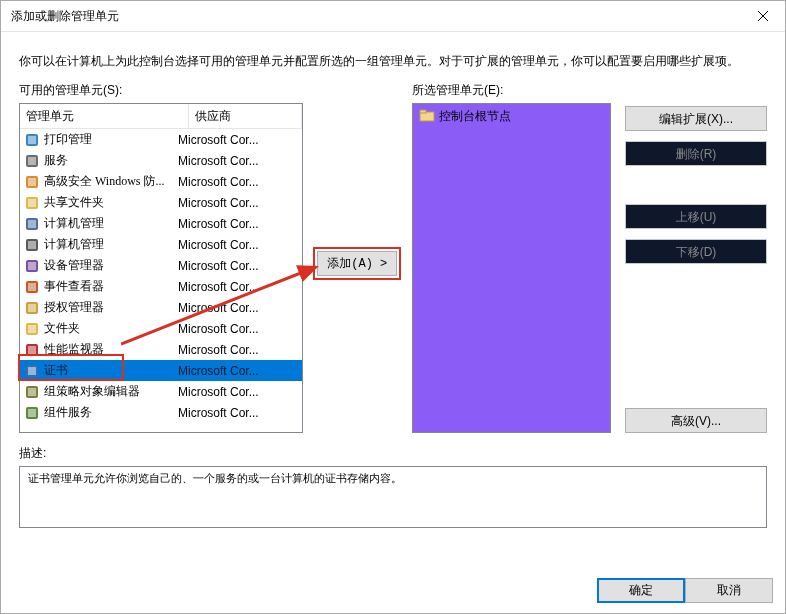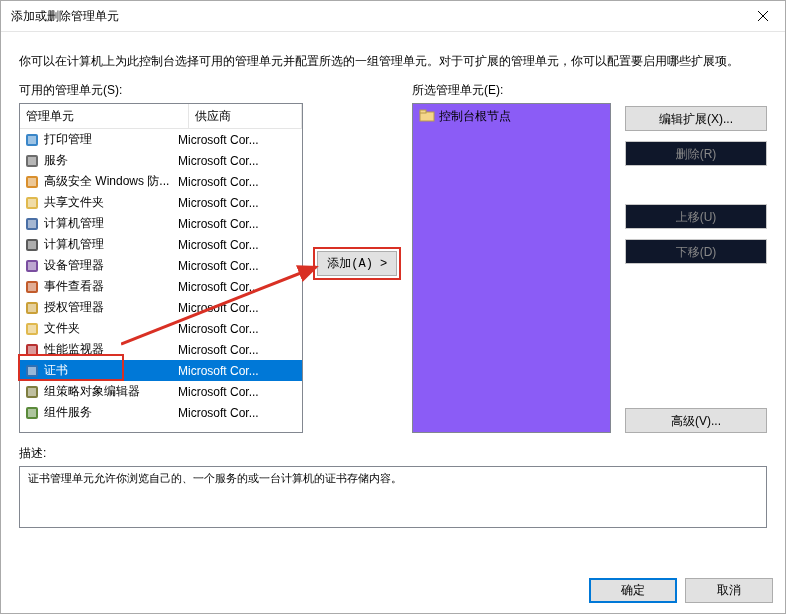--- a/index.html
+++ b/index.html
@@ -110,36 +110,37 @@
   }
   .list-row {
     display: flex;
     align-items: center;
     height: 21px;
     padding: 0 4px;
     cursor: default;
   }
   .list-row.selected {
     background: #0078d7;
-    color: #ffffff;
+    color: #0f172a;
   }
   .row-icon {
     width: 16px;
     height: 16px;
     flex-shrink: 0;
     margin-right: 4px;
     display: inline-flex;
     align-items: center;
     justify-content: center;
   }
   .row-name {
     width: 134px;
     white-space: nowrap;
     overflow: hidden;
     text-overflow: ellipsis;
+    font-family: Liberation Serif, serif;
   }
   .row-vendor {
     flex: 1;
     white-space: nowrap;
     overflow: hidden;
     text-overflow: ellipsis;
   }
   
   .list-body::-webkit-scrollbar { width: 17px; background: #f0f0f0; }
   .list-body::-webkit-scrollbar-thumb { background: #cdcdcd; }
@@ -200,21 +201,20 @@
     margin-top: 4px;
     padding: 4px 8px;
     box-sizing: border-box;
     font-size: 11px;
   }
   .bottom-buttons {
     position: absolute;
     right: 12px;
     bottom: 10px;
     display: flex;
-    gap: 8px;
   }
   .dlg-btn {
     width: 88px;
     height: 25px;
     font-size: 12px;
     background: #e1e1e1;
     border: 1px solid #adadad;
     cursor: pointer;
   }
   .dlg-btn.primary {

